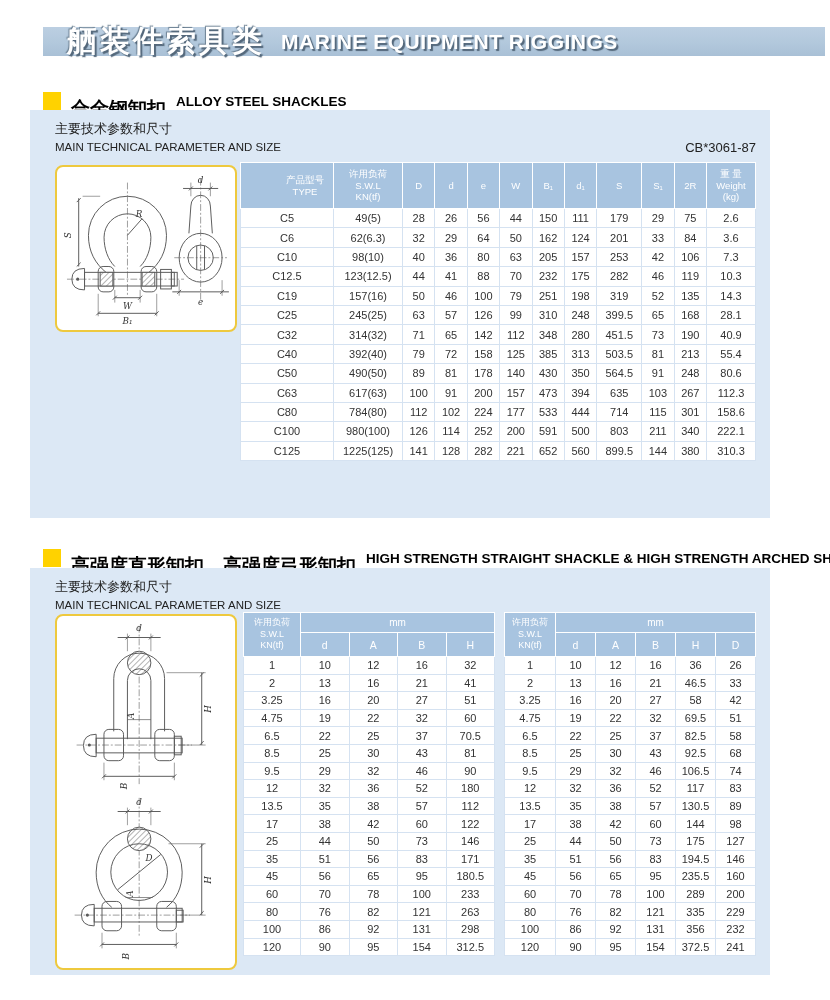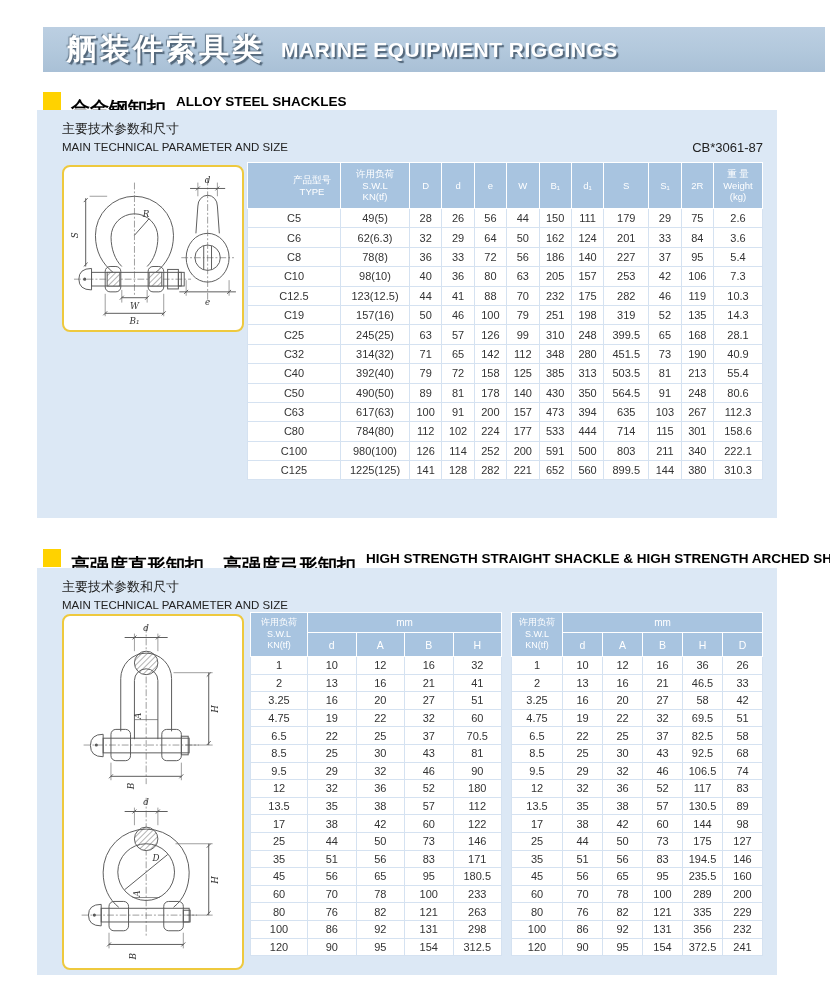--- a/index.html
+++ b/index.html
@@ -1,36 +1,36 @@
 <!DOCTYPE html>
 <html><head>
 <meta charset="utf-8">
 <style>
   html,body{margin:0;padding:0;background:#fff;}
   .page{position:relative;width:830px;height:1000px;background:#fff;
         font-family:"Liberation Sans",sans-serif;overflow:hidden;}
 
   
-  .banner{position:absolute;left:43px;top:27px;width:782px;height:45px;
+  .banner{position:absolute;left:43px;top:27px;width:782px;height:29px;
           background:linear-gradient(180deg,#bccfe2 0%,#b2c8dc 55%,#a9c0d6 100%);
           display:flex;align-items:center;gap:16px;padding-left:24px;box-sizing:border-box;}
   .banner-zh{font-size:30px;font-weight:bold;color:#fff;letter-spacing:3px;
              text-shadow:2px 2px 1px #53677a,-1px -1px 1px #6c8093;}
   .banner-en{font-size:21px;font-weight:bold;color:#fff;letter-spacing:.5px;
              text-shadow:2px 2px 1px #53677a;white-space:nowrap;}
 
   
   .sec-head{position:absolute;left:43px;display:flex;align-items:center;gap:10px;white-space:nowrap;}
   #sh1{top:80px;} #sh2{top:537px;}
   .bullet{width:18px;height:18px;background:#ffd200;flex:0 0 auto;}
   .sec-zh{font-size:19px;font-weight:bold;color:#000;margin-top:16px;}
   .sec-en{font-size:13.5px;font-weight:bold;color:#000;}
 
   
-  .panel{position:absolute;left:37px;width:740px;background:#dce8f5;}
+  .panel{position:absolute;left:30px;width:740px;background:#dce8f5;}
   #panel1{top:110px;height:408px;} #panel2{top:568px;height:407px;}
   .param{position:absolute;left:25px;top:10px;color:#222;}
   .param-zh{font-size:13px;margin-bottom:3px;}
   .param-en{font-size:11.5px;}
   .standard{position:absolute;right:14px;top:30px;font-size:13px;color:#222;}
 
   
   .diagram-box{position:absolute;margin:0;background:#fff;border:2px solid #eec93e;border-radius:8px;}
   #dbox1{left:25px;top:55px;width:178px;height:163px;}
   #dbox2{left:25px;top:46px;width:178px;height:352px;}
@@ -188,34 +188,20 @@
             <td>32</td>
             <td>29</td>
             <td>64</td>
             <td>50</td>
             <td>162</td>
             <td>124</td>
             <td>201</td>
             <td>33</td>
             <td>84</td>
             <td>3.6</td>
-          </tr>
-          <tr>
-            <td>C8</td>
-            <td>78(8)</td>
-            <td>36</td>
-            <td>33</td>
-            <td>72</td>
-            <td>56</td>
-            <td>186</td>
-            <td>140</td>
-            <td>227</td>
-            <td>37</td>
-            <td>95</td>
-            <td>5.4</td>
           </tr>
           <tr>
             <td>C10</td>
             <td>98(10)</td>
             <td>40</td>
             <td>36</td>
             <td>80</td>
             <td>63</td>
             <td>205</td>
             <td>157</td>

